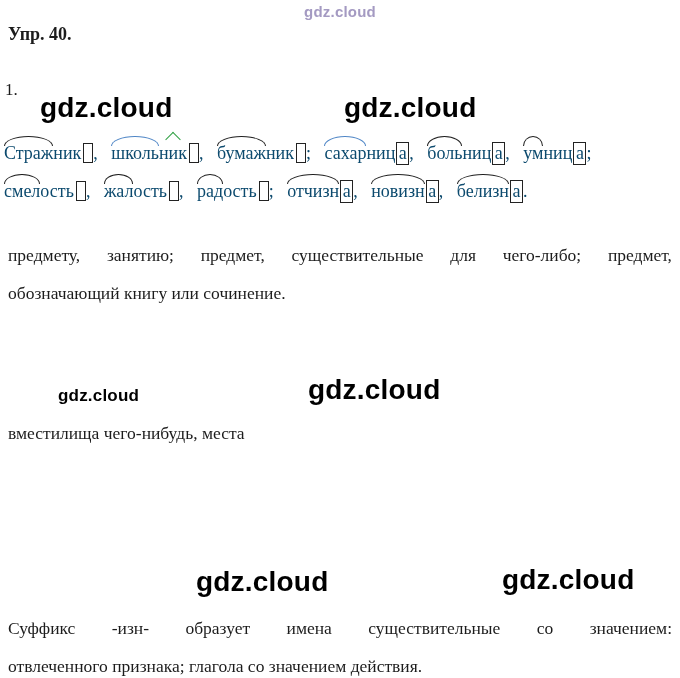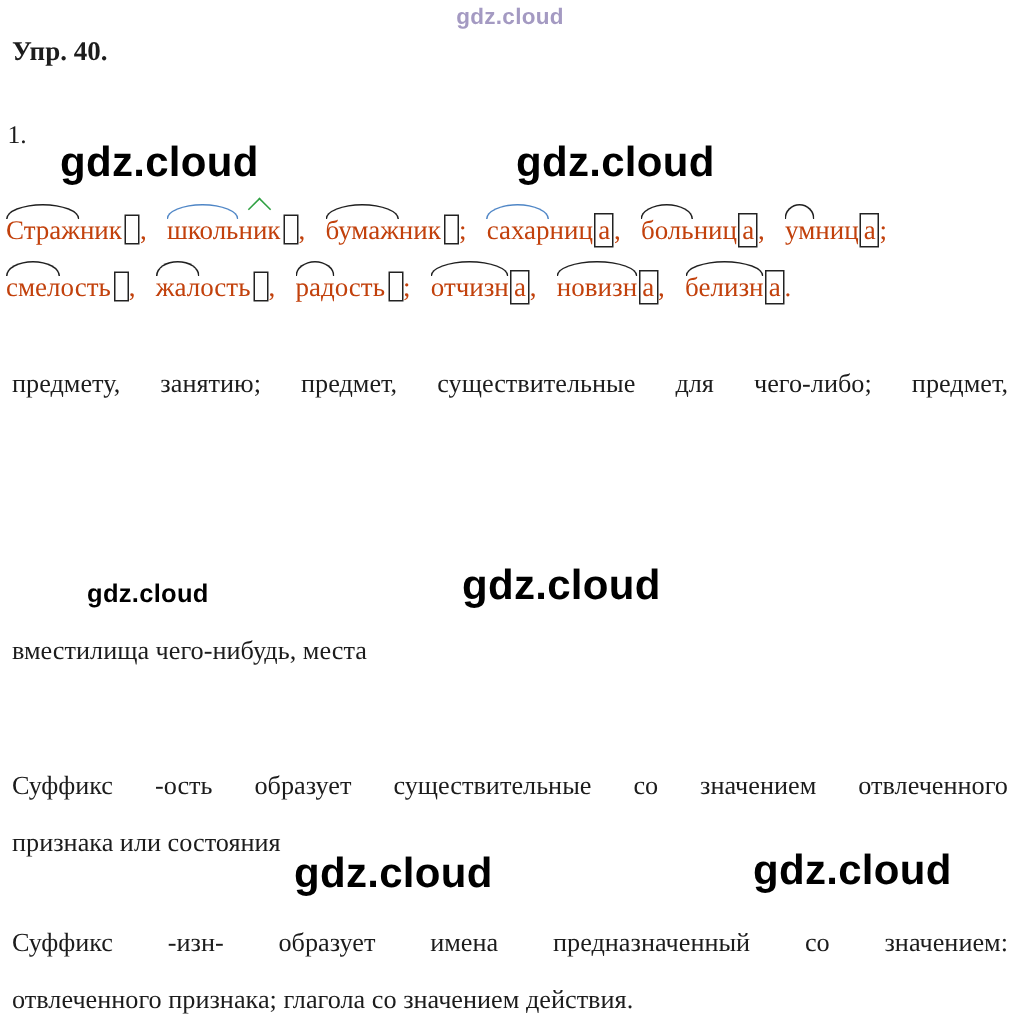--- a/index.html
+++ b/index.html
@@ -32,21 +32,21 @@
   .wm-d { top:374px; left:308px; }
   .wm-e { top:566px; left:196px; }
   .wm-f { top:564px; left:502px; }
 
   .exercise-label { position:absolute; top:24px; left:8px; font-size:18px; font-weight:700; }
   .item-number    { position:absolute; top:80px; left:5px; font-size:17px; }
 
   
   .word-lines {
     position:absolute; top:134px; left:4px; width:674px;
-    font-size:18px; line-height:38px; color:#c2410c;
+    font-size:18px; line-height:38px; color:#0c4a6e;
   }
   .word-line { white-space:nowrap; height:38px; }
   .word { display:inline-block; margin-right:9px; }
   .seg { position:relative; display:inline-block; line-height:1.15; }
   .seg.arc::before, .seg.arc-blue::before {
     content:""; position:absolute; left:0; right:0; top:-7px; height:9px;
     border:1.6px solid var(--arc-black, #1f1f1f); border-bottom:0;
     border-radius:50% 50% 0 0 / 100% 100% 0 0;
   }
   .seg.arc-blue::before { border-color:var(--arc-blue, #4f86c6); }
@@ -86,35 +86,32 @@
   <span class="wm wm-big wm-a">gdz.cloud</span>
   <span class="wm wm-big wm-b">gdz.cloud</span>
 
   <div class="word-lines">
       <div class="word-line"><span class="word"><span class="seg arc">Страж</span><span class="seg">ник</span><span class="zero-box"></span><span class="punct">,</span></span> <span class="word"><span class="seg arc-blue">школь</span><span class="seg caret-green">ник</span><span class="zero-box"></span><span class="punct">,</span></span> <span class="word"><span class="seg arc">бумаж</span><span class="seg">ник</span><span class="zero-box"></span><span class="punct">;</span></span> <span class="word"><span class="seg arc-blue">сахар</span><span class="seg">ниц</span><span class="seg box">а</span><span class="punct">,</span></span> <span class="word"><span class="seg arc">боль</span><span class="seg">ниц</span><span class="seg box">а</span><span class="punct">,</span></span> <span class="word"><span class="seg arc">ум</span><span class="seg">ниц</span><span class="seg box">а</span><span class="punct">;</span></span> </div>
       <div class="word-line"><span class="word"><span class="seg arc">смел</span><span class="seg">ость</span><span class="zero-box"></span><span class="punct">,</span></span> <span class="word"><span class="seg arc">жал</span><span class="seg">ость</span><span class="zero-box"></span><span class="punct">,</span></span> <span class="word"><span class="seg arc">рад</span><span class="seg">ость</span><span class="zero-box"></span><span class="punct">;</span></span> <span class="word"><span class="seg arc">отчизн</span><span class="seg box">а</span><span class="punct">,</span></span> <span class="word"><span class="seg arc">новизн</span><span class="seg box">а</span><span class="punct">,</span></span> <span class="word"><span class="seg arc">белизн</span><span class="seg box">а</span><span class="punct">.</span></span> </div>
     </div>
 
   <div class="para p1">
     <div class="pline just">предмету, занятию; предмет, существительные для чего-либо; предмет,</div>
+    <div class="pline last">обозначающий книгу или сочинение.</div>
   </div>
 
   <span class="wm wm-small wm-c">gdz.cloud</span>
   <span class="wm wm-big wm-d">gdz.cloud</span>
 
   <div class="para p2">
     <div class="pline last">вместилища чего-нибудь, места</div>
   </div>
 
-  <div class="para p3">
-    <div class="pline just">Суффикс -ость образует существительные со значением отвлеченного</div>
-    <div class="pline last">признака или состояния</div>
-  </div>
 
   <span class="wm wm-big wm-e">gdz.cloud</span>
   <span class="wm wm-big wm-f">gdz.cloud</span>
 
   <div class="para p4">
-    <div class="pline just">Суффикс -изн- образует имена предназначенный со значением:</div>
+    <div class="pline just">Суффикс -изн- образует имена существительные со значением:</div>
     <div class="pline last">отвлеченного признака; глагола со значением действия.</div>
   </div>
 
 </div>
 
 </body></html>

